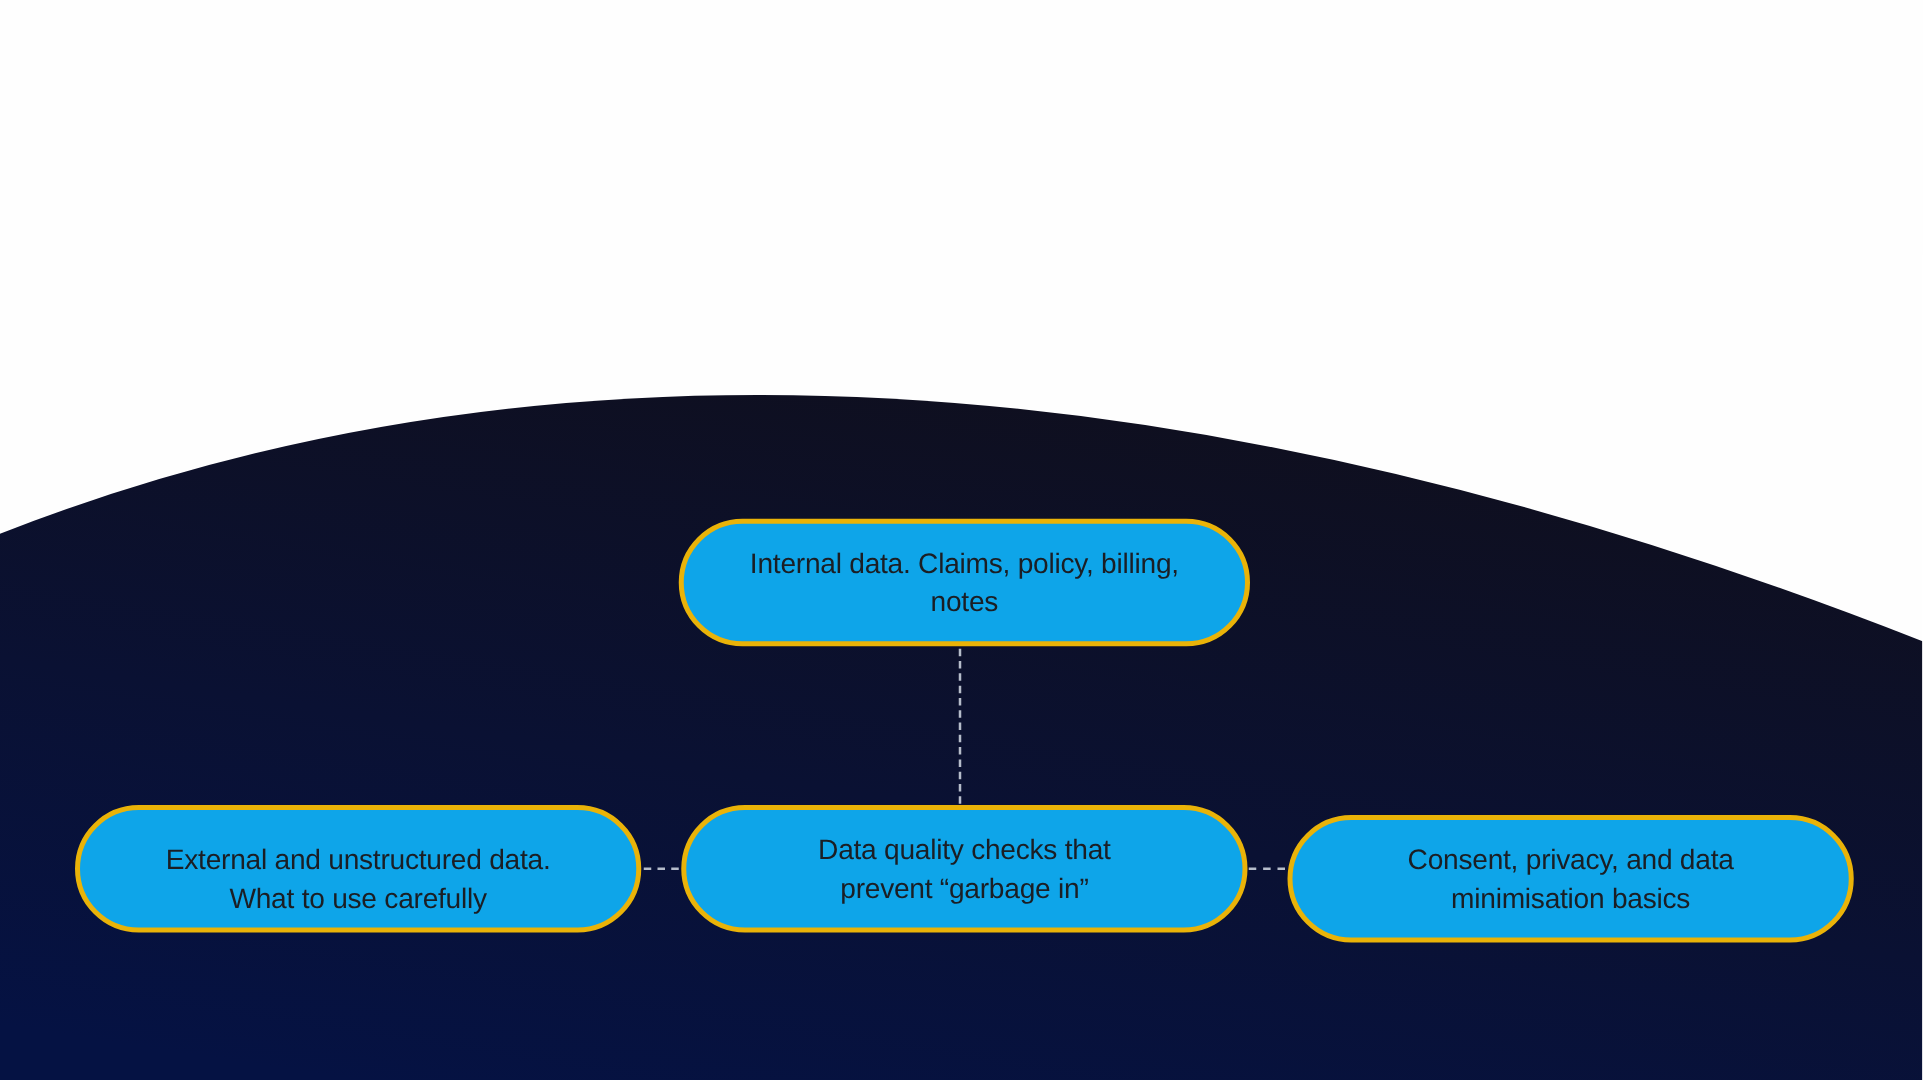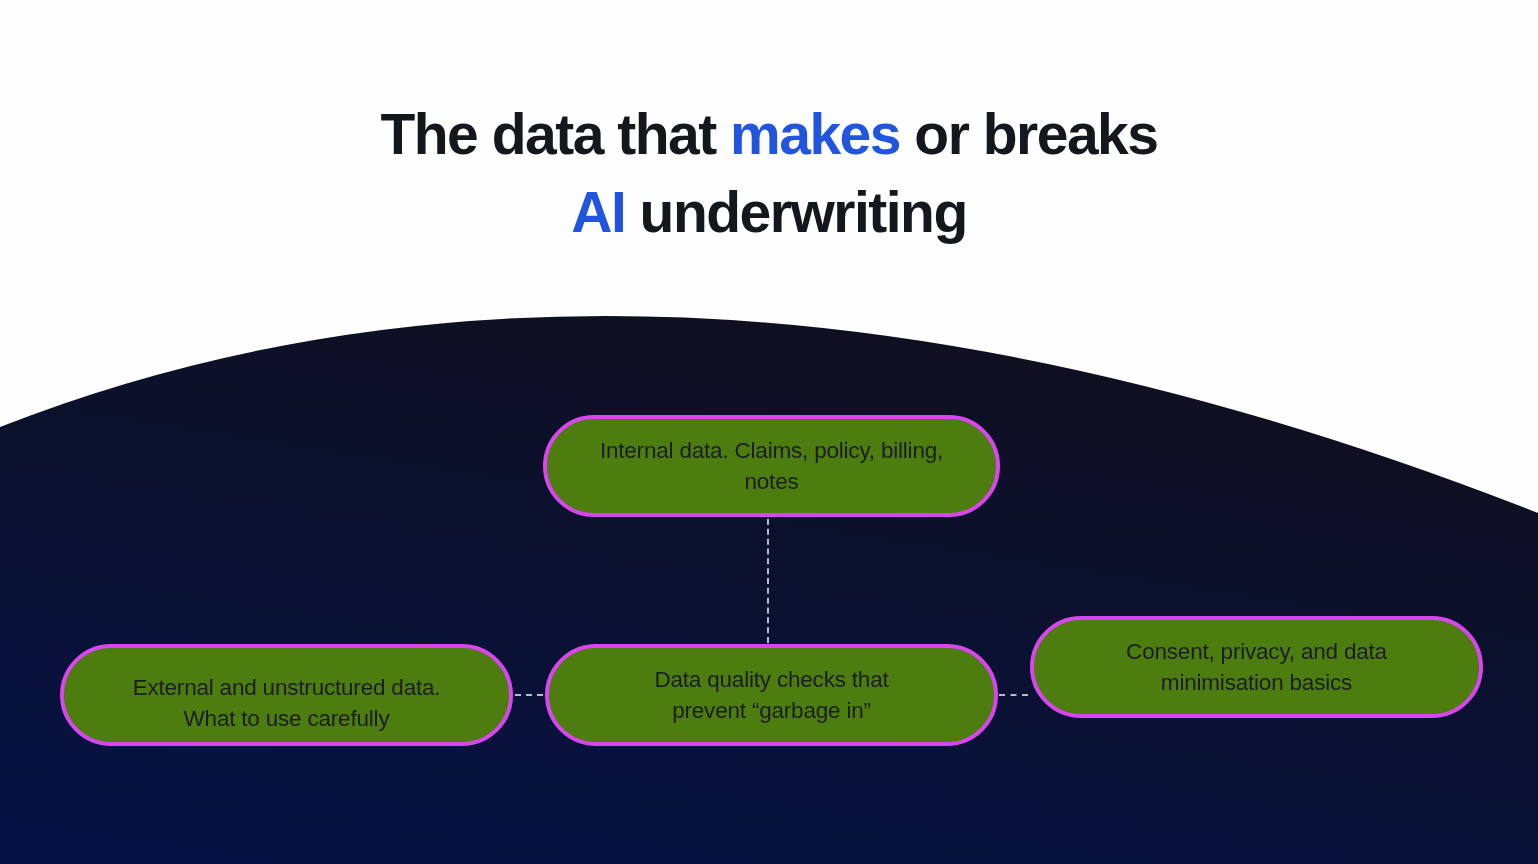--- a/index.html
+++ b/index.html
@@ -35,40 +35,40 @@
     letter-spacing: -1.5px;
     color: #14171c;
     z-index: 2;
   }
   .title .hl {
     color: #2155dd;
   }
   .node {
     position: absolute;
     box-sizing: border-box;
-    background: #4d7c0f;
-    border: 4px solid #d946ef;
+    background: #0ea5e9;
+    border: 4px solid #eab308;
     border-radius: 54px;
     display: flex;
     align-items: center;
     justify-content: center;
     text-align: center;
     z-index: 3;
   }
   .node .node-label {
     font-size: 22.5px;
     font-weight: 500;
     line-height: 31px;
     color: #1b1e24;
     letter-spacing: -0.2px;
   }
   .node-top    { left: 543px;  top: 415px; width: 457px; height: 102px; }
   .node-left   { left: 60px;   top: 644px; width: 453px; height: 102px; }
   .node-center { left: 545px;  top: 644px; width: 453px; height: 102px; }
-  .node-right  { left: 1030px; top: 616px; width: 453px; height: 102px; }
+  .node-right  { left: 1030px; top: 652px; width: 453px; height: 102px; }
   .node-top    .node-label { max-width: 350px; }
   .node-left   .node-label { max-width: 320px; margin-top: 16px; }
   .node-center .node-label { max-width: 300px; }
   .node-right  .node-label { max-width: 315px; }
   .connector {
     position: absolute;
     z-index: 2;
   }
   .conn-v {
     left: 767px;
@@ -94,28 +94,20 @@
     <defs>
       <linearGradient id="domeGrad" x1="0.62" y1="0" x2="0.18" y2="1">
         <stop offset="0" stop-color="#0f0f1e"></stop>
         <stop offset="0.55" stop-color="#0a1133"></stop>
         <stop offset="1" stop-color="#051243"></stop>
       </linearGradient>
     </defs>
     <path d="M0,427 Q660,168 1538,513 L1538,864 L0,864 Z" fill="url(#domeGrad)"></path>
   </svg>
 
-  <div class="title">
-    <div>
-      <span>The data that </span><span class="hl">makes</span><span> or breaks</span>
-    </div>
-    <div>
-      <span class="hl">AI</span><span> underwriting</span>
-    </div>
-  </div>
 
   <div class="connector conn-v"></div>
   <div class="connector conn-h conn-h-left"></div>
   <div class="connector conn-h conn-h-right"></div>
 
   <div class="node node-top">
     <div class="node-label">Internal data. Claims, policy, billing, notes</div>
   </div>
 
   <div class="node node-left">

